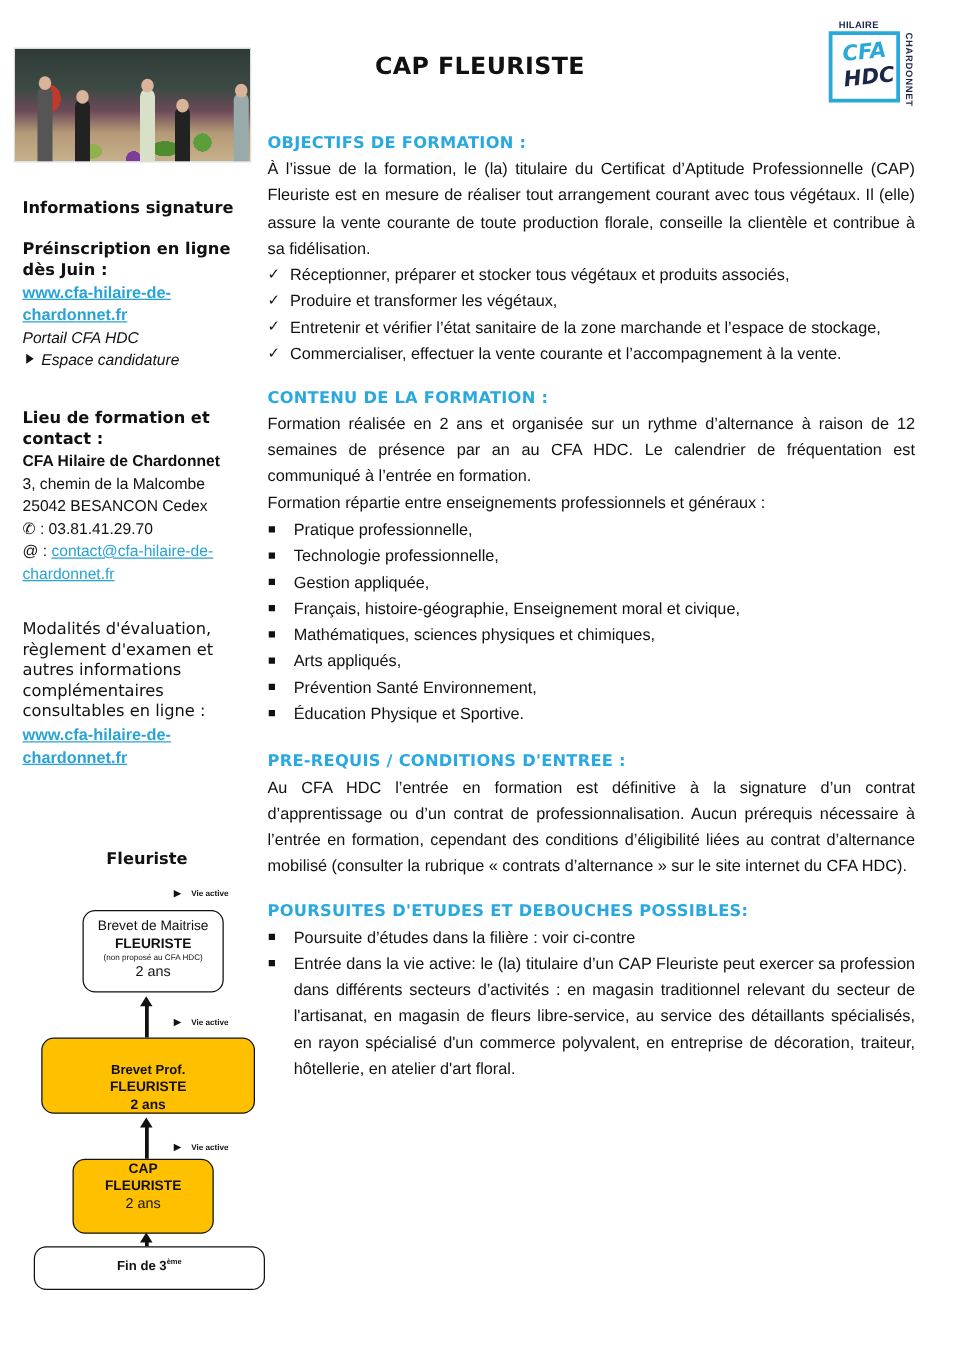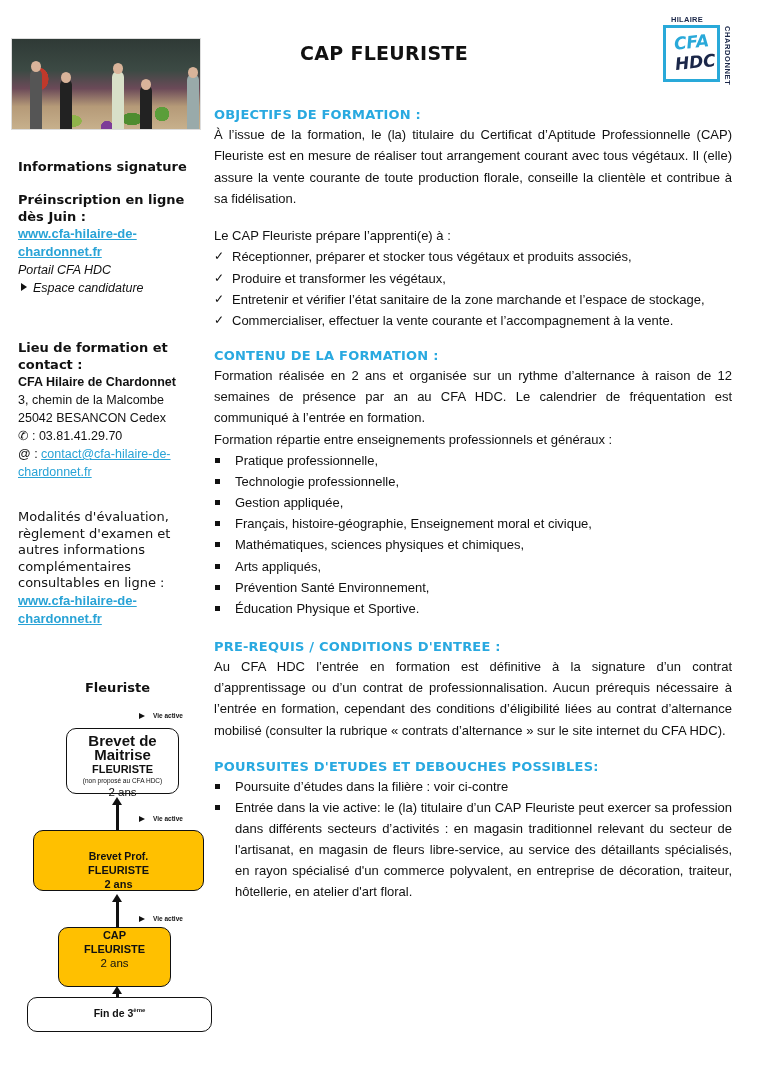--- a/index.html
+++ b/index.html
@@ -106,42 +106,42 @@
 <div class="sidebar">
   <div class="side-h">Informations signature</div>
 
   <div class="side-h" style="margin-top:16px;">Préinscription en ligne dès Juin :</div>
   <a class="link" style="display:block;">www.cfa-hilaire-de-chardonnet.fr</a>
   <div class="it">Portail CFA HDC</div>
   <div class="it">
     <span class="tri"></span><span>Espace candidature</span>
   </div>
 
-  <div class="side-h" style="margin-top:42px;">Lieu de formation et contact :</div>
+  <div class="side-h" style="margin-top:29px;">Lieu de formation et contact :</div>
   <div class="side-t" style="font-weight:bold;">CFA Hilaire de Chardonnet</div>
   <div class="side-t">3, chemin de la Malcombe</div>
   <div class="side-t">25042  BESANCON Cedex</div>
   <div class="side-t">✆ : 03.81.41.29.70</div>
   <div class="side-t">
     <span>@ : </span><a class="link plain" style="font-size:12.5px;">contact@cfa-hilaire-de-chardonnet.fr</a>
   </div>
 
   <div class="modal-txt" style="margin-top:28px;">Modalités d'évaluation, règlement d'examen et autres informations complémentaires consultables en ligne :</div>
   <a class="link" style="display:block;">www.cfa-hilaire-de-chardonnet.fr</a>
 </div>
 
 <div class="diagram">
   <div class="diag-title">Fleuriste</div>
 
   <div class="vie" style="left:129px;top:37px;"><span class="tr"></span><span>Vie active</span></div>
   <div class="vie" style="left:129px;top:140px;"><span class="tr"></span><span>Vie active</span></div>
   <div class="vie" style="left:129px;top:240px;"><span class="tr"></span><span>Vie active</span></div>
 
   <div class="dbox white" style="left:56px;top:53px;width:113px;height:66px;padding-top:5px;">
-    <div style="font-weight:bold;font-size:15px;">Brevet de Maitrise</div>
+    <div style="font-weight:normal;font-size:11px;">Brevet de Maitrise</div>
     <div style="font-weight:bold;">FLEURISTE</div>
     <div class="small">(non proposé au CFA HDC)</div>
     <div style="font-size:11.5px;">2 ans</div>
   </div>
   <div class="arrow-up" style="left:106px;top:129px;height:26px;"></div>
 
   <div class="dbox gold" style="left:23px;top:155px;width:171px;height:61px;padding-top:18px;">
     <div style="font-weight:bold;font-size:10.5px;">Brevet Prof.</div>
     <div style="font-weight:bold;">FLEURISTE</div>
     <div style="font-weight:bold;">2 ans</div>
@@ -157,21 +157,20 @@
 
   <div class="dbox white" style="left:17px;top:322px;width:185px;height:35px;padding-top:5px;">
     <span style="font-weight:bold;font-size:10.5px;">Fin de 3</span><sup style="font-size:6px;font-weight:bold;">ème</sup>
   </div>
 </div>
 
 <div class="main">
   <section>
     <h2 class="sec-h">OBJECTIFS DE FORMATION :</h2>
     <p class="p">À l’issue de la formation, le (la) titulaire du Certificat d’Aptitude Professionnelle (CAP) Fleuriste est en mesure de réaliser tout arrangement courant avec tous végétaux. Il (elle) assure la vente courante de toute production florale, conseille la clientèle et contribue à sa fidélisation.</p>
-    <p class="p" style="margin-top:16px;">Le CAP Fleuriste prépare l’apprenti(e) à :</p>
     <ul class="chk">
       <li>Réceptionner, préparer et stocker tous végétaux et produits associés,</li>
       <li>Produire et transformer les végétaux,</li>
       <li>Entretenir et vérifier l’état sanitaire de la zone marchande et l’espace de stockage,</li>
       <li>Commercialiser, effectuer la vente courante et l’accompagnement à la vente.</li>
     </ul>
   </section>
 
   <section style="margin-top:16px;">
     <h2 class="sec-h">CONTENU DE LA FORMATION :</h2>

